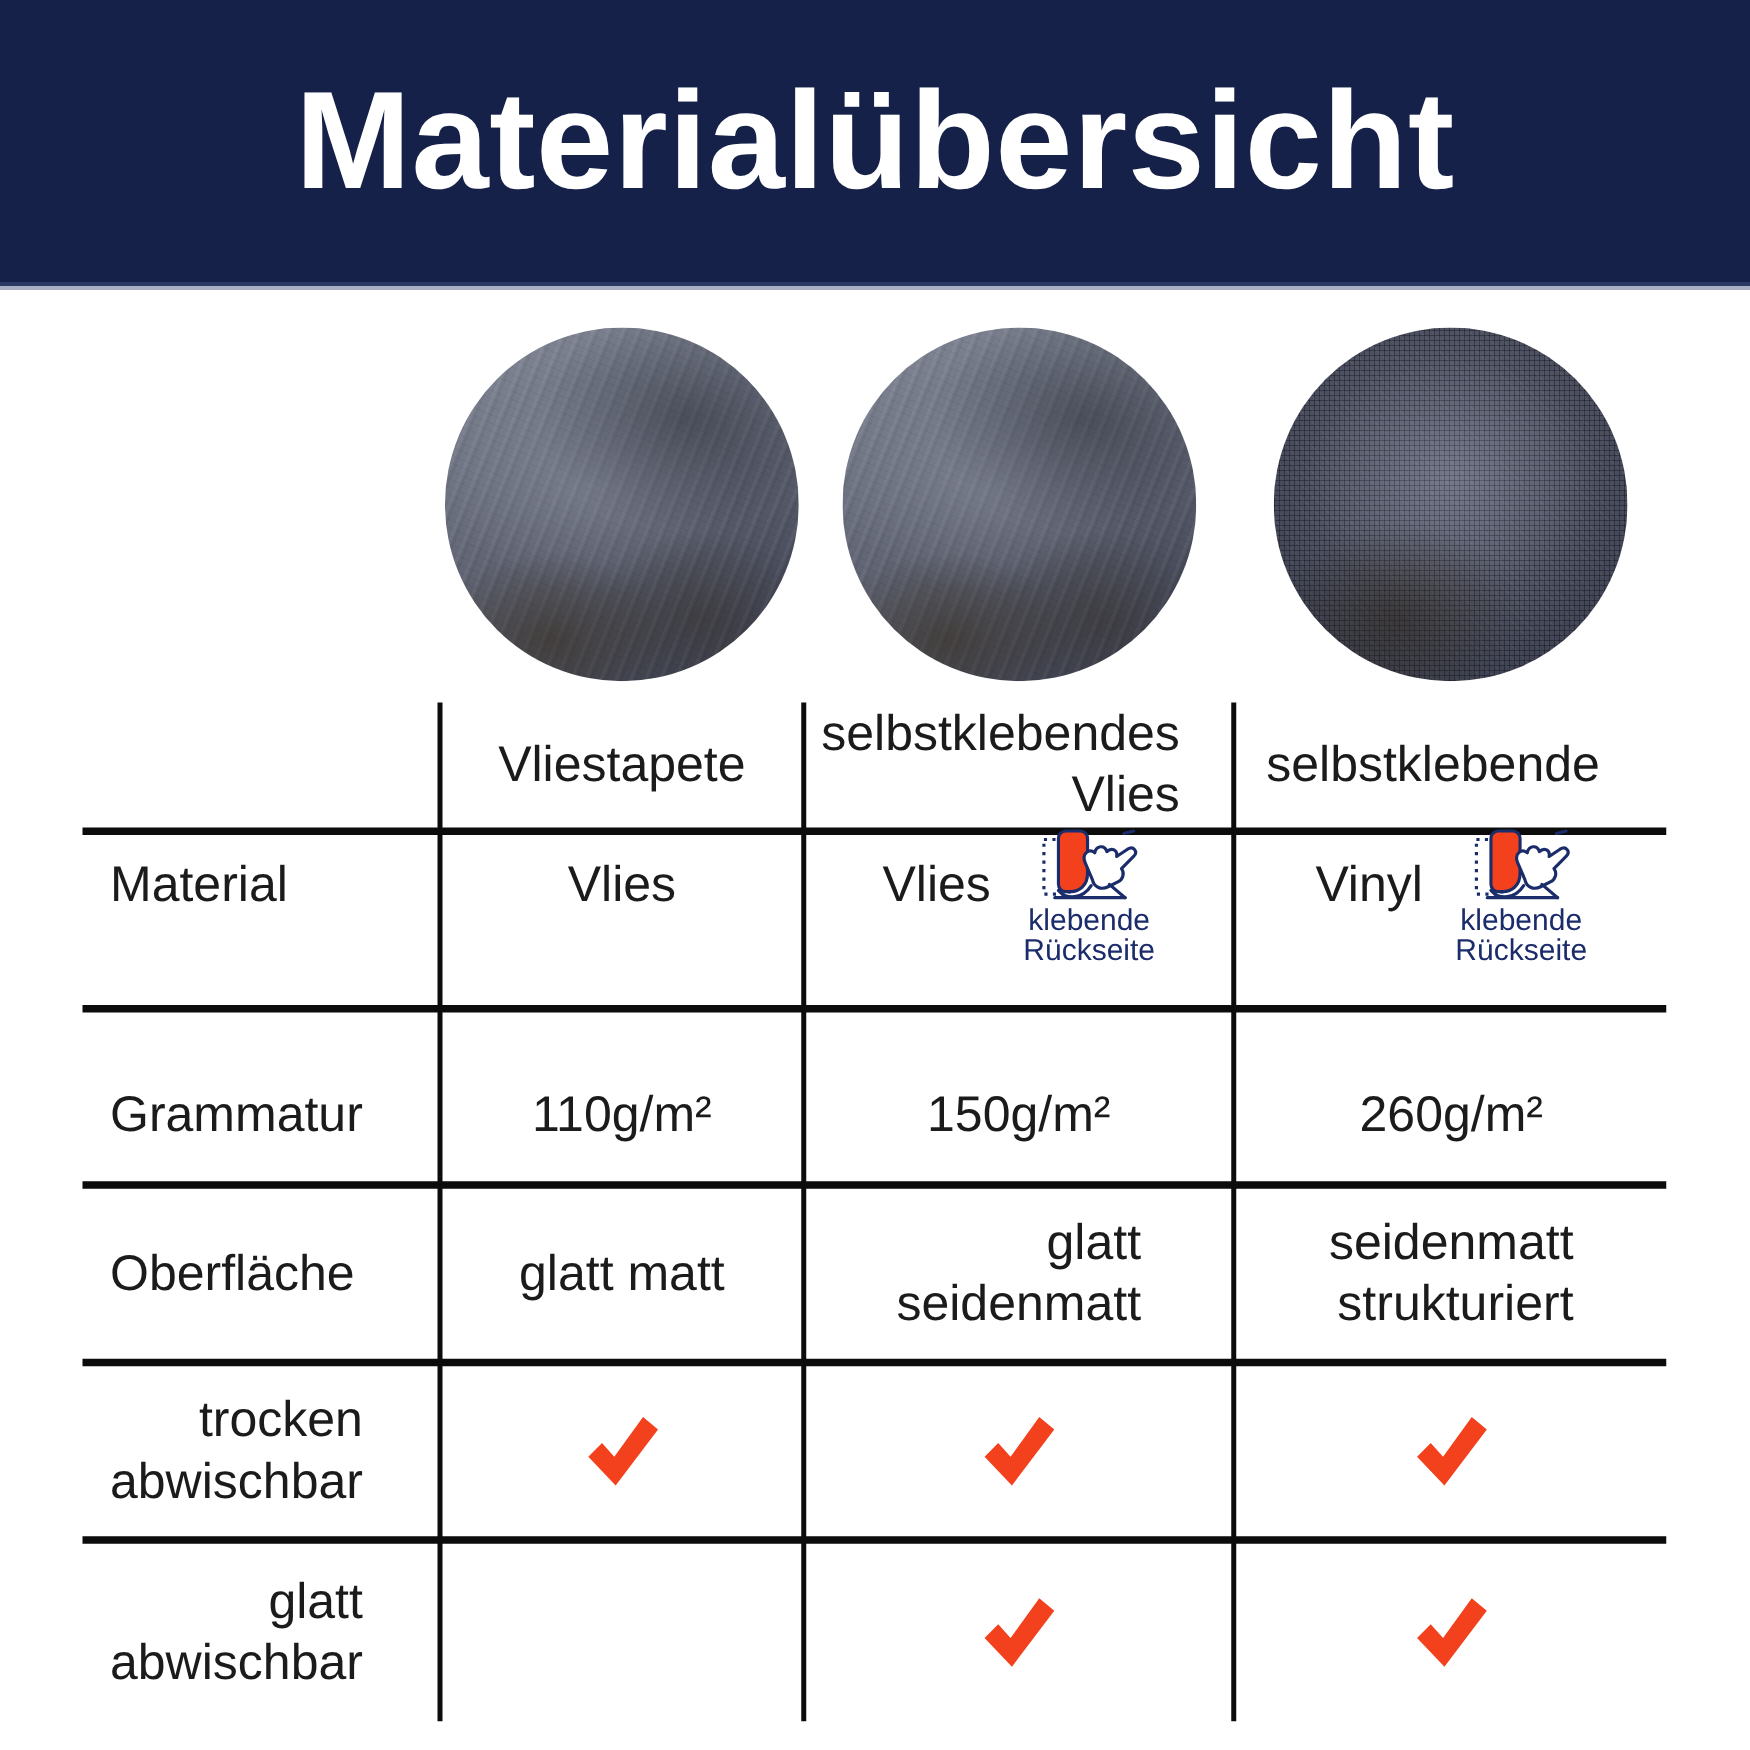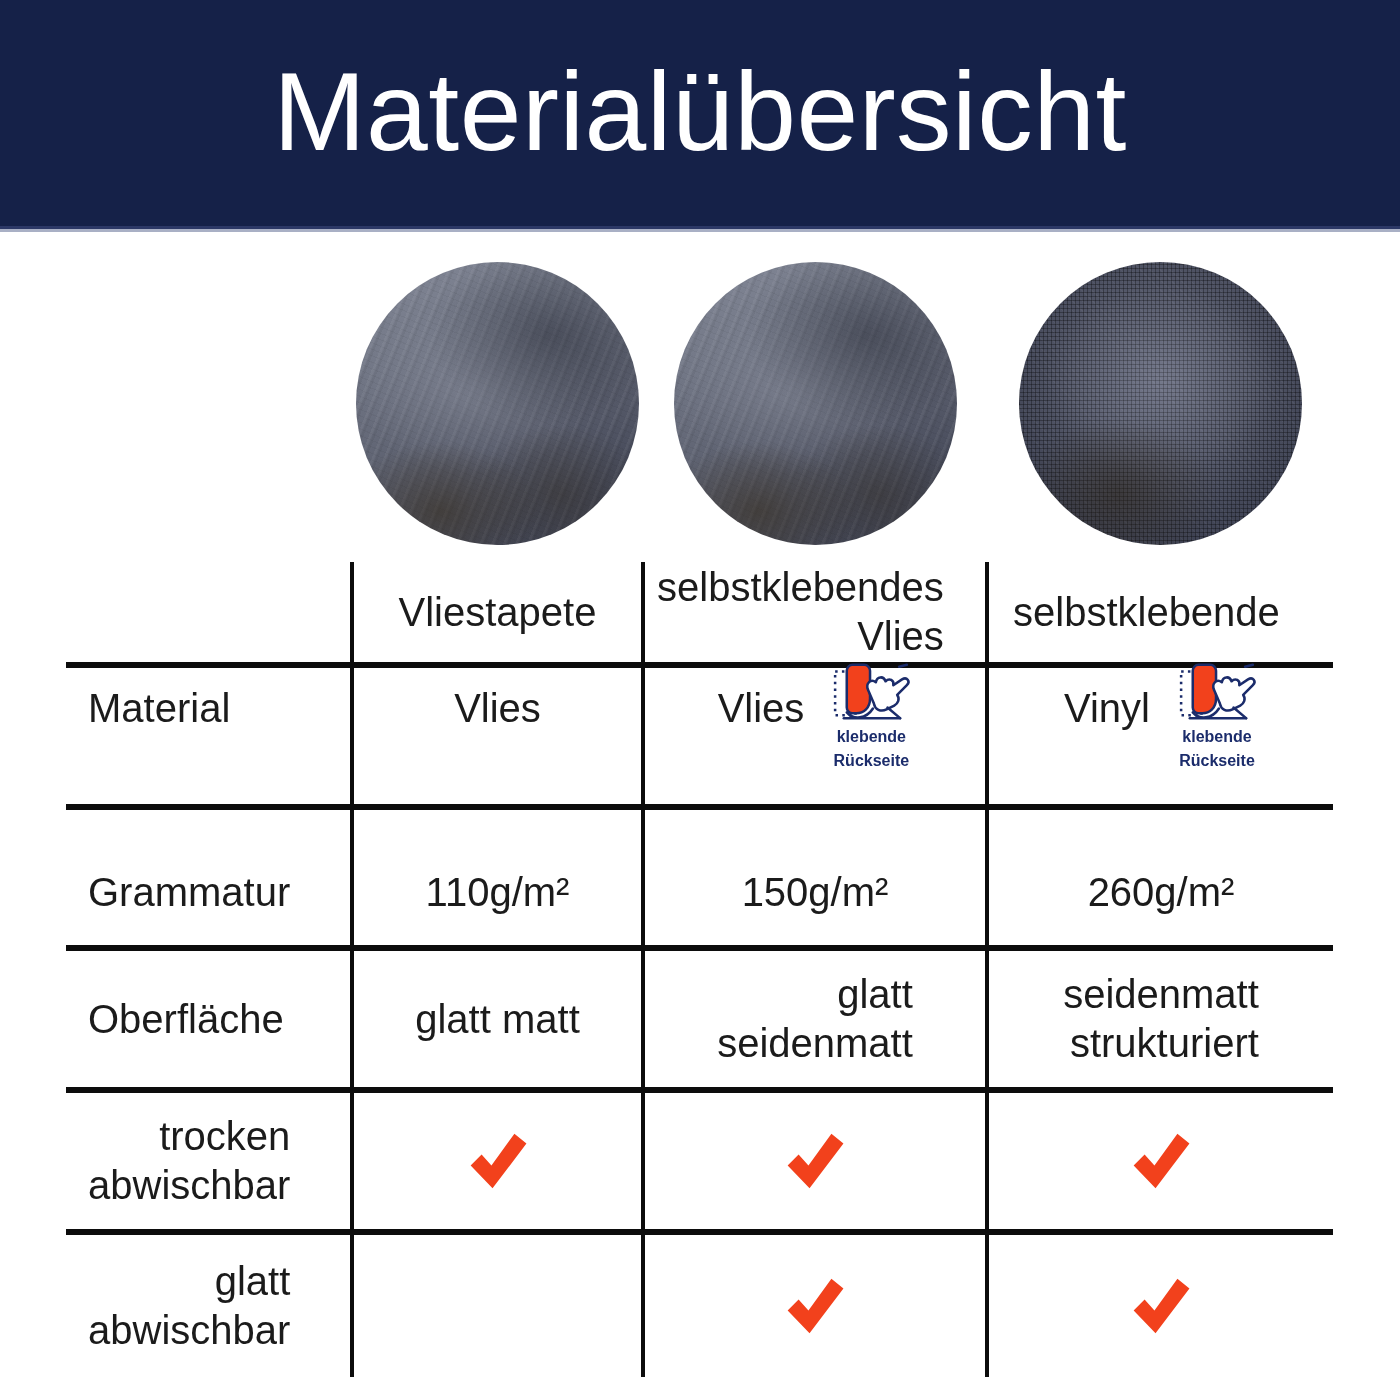--- a/index.html
+++ b/index.html
@@ -7,21 +7,21 @@
     position:relative;width:1400px;height:1400px;background:#ffffff;
     font-family:"Liberation Sans",sans-serif;overflow:hidden;color:#1b1b1b;
   }
   
   .topbar{
     position:absolute;left:0;top:0;width:1400px;height:232px;
     background:linear-gradient(#152148 0 226px,#2c3866 226px 229px,#a9b0c5 229px 232px);
     display:flex;align-items:center;justify-content:center;
   }
   .title{
-    margin:0;color:#ffffff;font-size:111px;font-weight:normal;letter-spacing:.5px;
+    margin:0;color:#ffffff;font-size:111px;font-weight:bold;letter-spacing:.5px;
     transform:translateY(-4px);
   }
   
   .swatch{position:absolute;top:262px;width:283px;height:283px;border-radius:50%;}
   .swatch.concrete{
     background:
       radial-gradient(ellipse 60% 45% at 68% 26%, rgba(24,27,37,.38), transparent 70%),
       radial-gradient(ellipse 50% 35% at 30% 88%, rgba(56,46,30,.55), transparent 70%),
       radial-gradient(ellipse 45% 35% at 72% 82%, rgba(48,40,28,.38), transparent 70%),
       radial-gradient(ellipse 55% 40% at 42% 45%, rgba(165,170,185,.28), transparent 75%),
@@ -62,21 +62,21 @@
   .cell.lefthead.c3{padding-left:12px;}
   .cell.lefthead.c4{padding-left:24px;}
   .lines{display:flex;flex-direction:column;line-height:49px;align-items:flex-end;}
   .valrow{display:flex;align-items:center;gap:26px;}
   
   .check{width:70px;height:70px;display:block;}
   
   .badge{display:flex;flex-direction:column;align-items:center;transform:translateY(8px);}
   .badge svg{width:82px;height:64px;display:block;}
   .badge-caption{
-    color:#1b2c6b;font-size:16px;font-weight:bold;line-height:24px;
+    color:#1b2c6b;font-size:24px;font-weight:normal;line-height:24px;
     display:flex;flex-direction:column;text-align:center;margin-top:2px;
   }
   .peel .ln{fill:none;stroke:#1b2c6b;stroke-width:2.6;stroke-linecap:round;stroke-linejoin:round;}
   .peel .dash{stroke-dasharray:2.6 4.4;stroke-linecap:butt;}
   .peel .sticker{stroke:#1b2c6b;stroke-width:2.6;stroke-linejoin:round;}
   .peel .hand{fill:#ffffff;stroke:#1b2c6b;stroke-width:2.6;stroke-linejoin:round;}
 </style>
 </head>
 <body>
 

